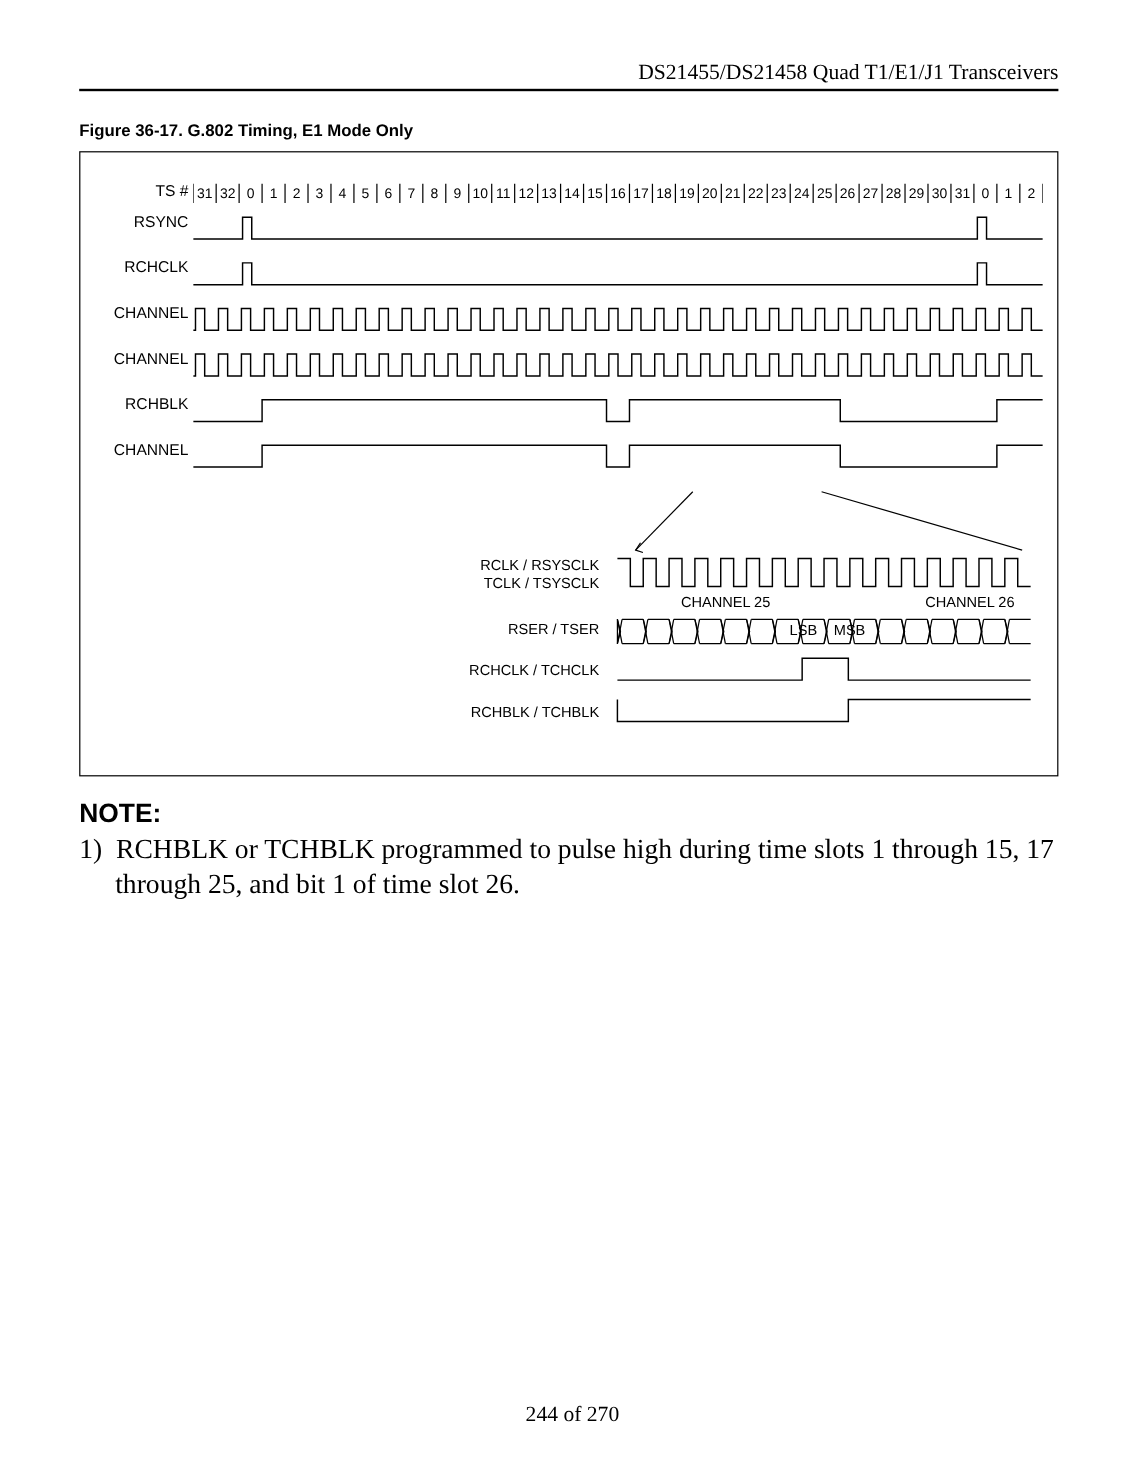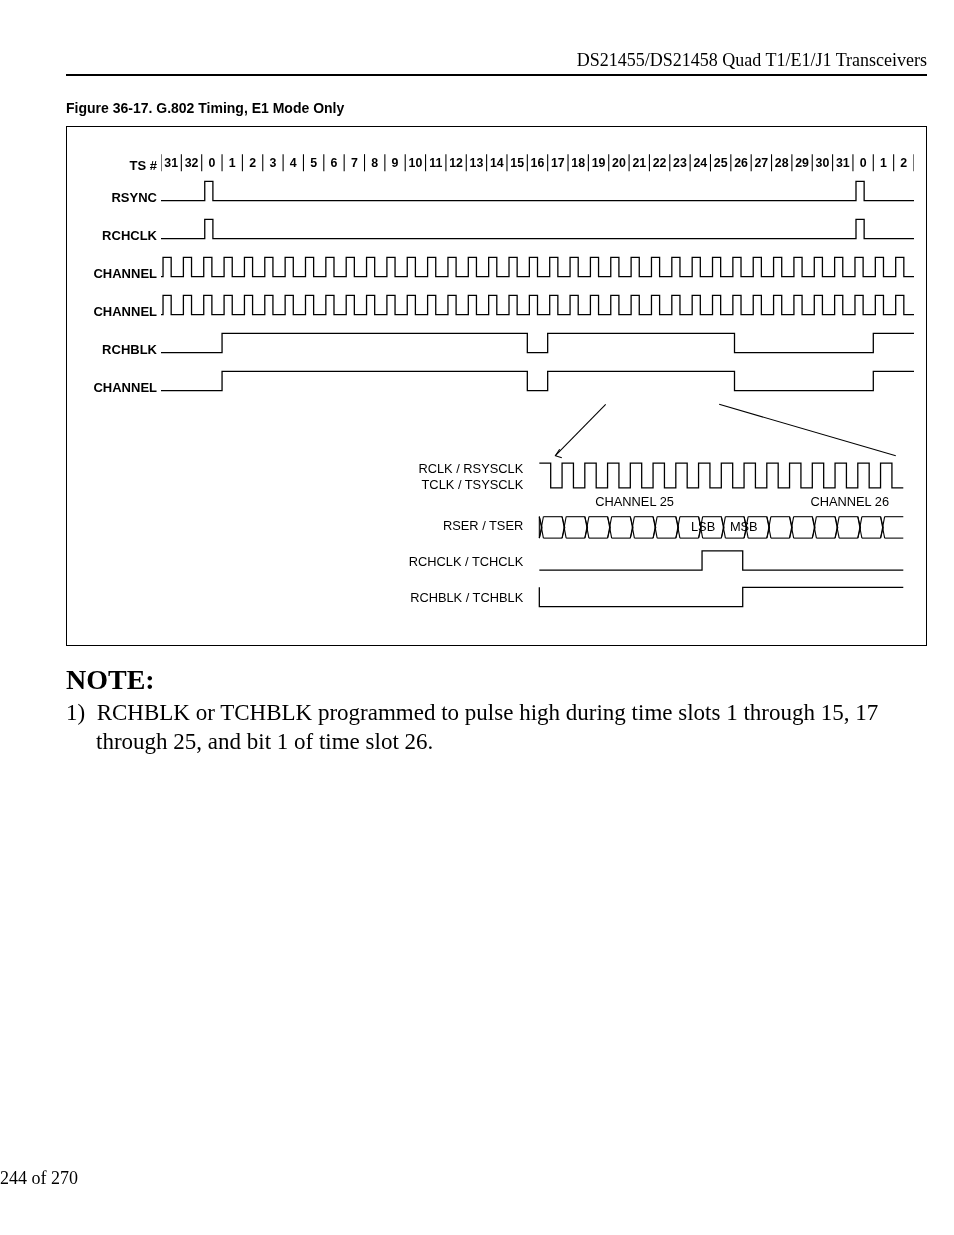--- a/index.html
+++ b/index.html
@@ -9,21 +9,21 @@
     width: 954px;
     height: 1235px;
     font-family: "Times New Roman", Times, serif;
     color: #000;
     background: #fff;
   }
   .page {
     position: relative;
     width: 954px;
     height: 1235px;
-    padding: 50px 27px 40px 66px;
+    padding: 50px 72px 40px 66px;
     box-sizing: border-box;
   }
   .header-line {
     text-align: right;
     font-size: 18px;
     margin-bottom: 3px;
   }
   .rule {
     border: none;
     border-top: 2px solid #000;
@@ -36,54 +36,53 @@
     margin: 0 0 10px 0;
   }
   .fig-box {
     border: 1.2px solid #000;
     width: 100%;
     padding: 24px 12px 30px 12px;
     box-sizing: border-box;
   }
   .sig-row {
     display: flex;
-    align-items: flex-end;
+    align-items: flex-start;
     margin-bottom: 10px;
     height: 28px;
-    font-weight: bold;
   }
   .sig-label {
     font-family: Arial, Helvetica, sans-serif;
     font-size: 13px;
     width: 78px;
     text-align: right;
     padding-right: 4px;
     flex-shrink: 0;
   }
   .section {
     margin-top: 18px;
   }
   .note-label {
-    font-family: Liberation Serif, serif;
+    font-family: Liberation Sans, sans-serif;
     font-weight: bold;
-    font-size: 28px;
+    font-size: 22px;
     margin-bottom: 2px;
   }
   .note-body {
     font-size: 23px;
     line-height: 1.28;
     margin: 0;
     padding-left: 30px;
     text-indent: -30px;
   }
   .footer {
     position: absolute;
     bottom: 46px;
     left: 0; right: 0;
-    text-align: left;
+    text-align: center;
     font-size: 18px;
   }
   .svg-area {
     flex: 1 1 auto;
   }
   .ts-label {
     font-family: Arial, Helvetica, sans-serif;
     font-size: 11.5px;
   }
   .detail-label {

